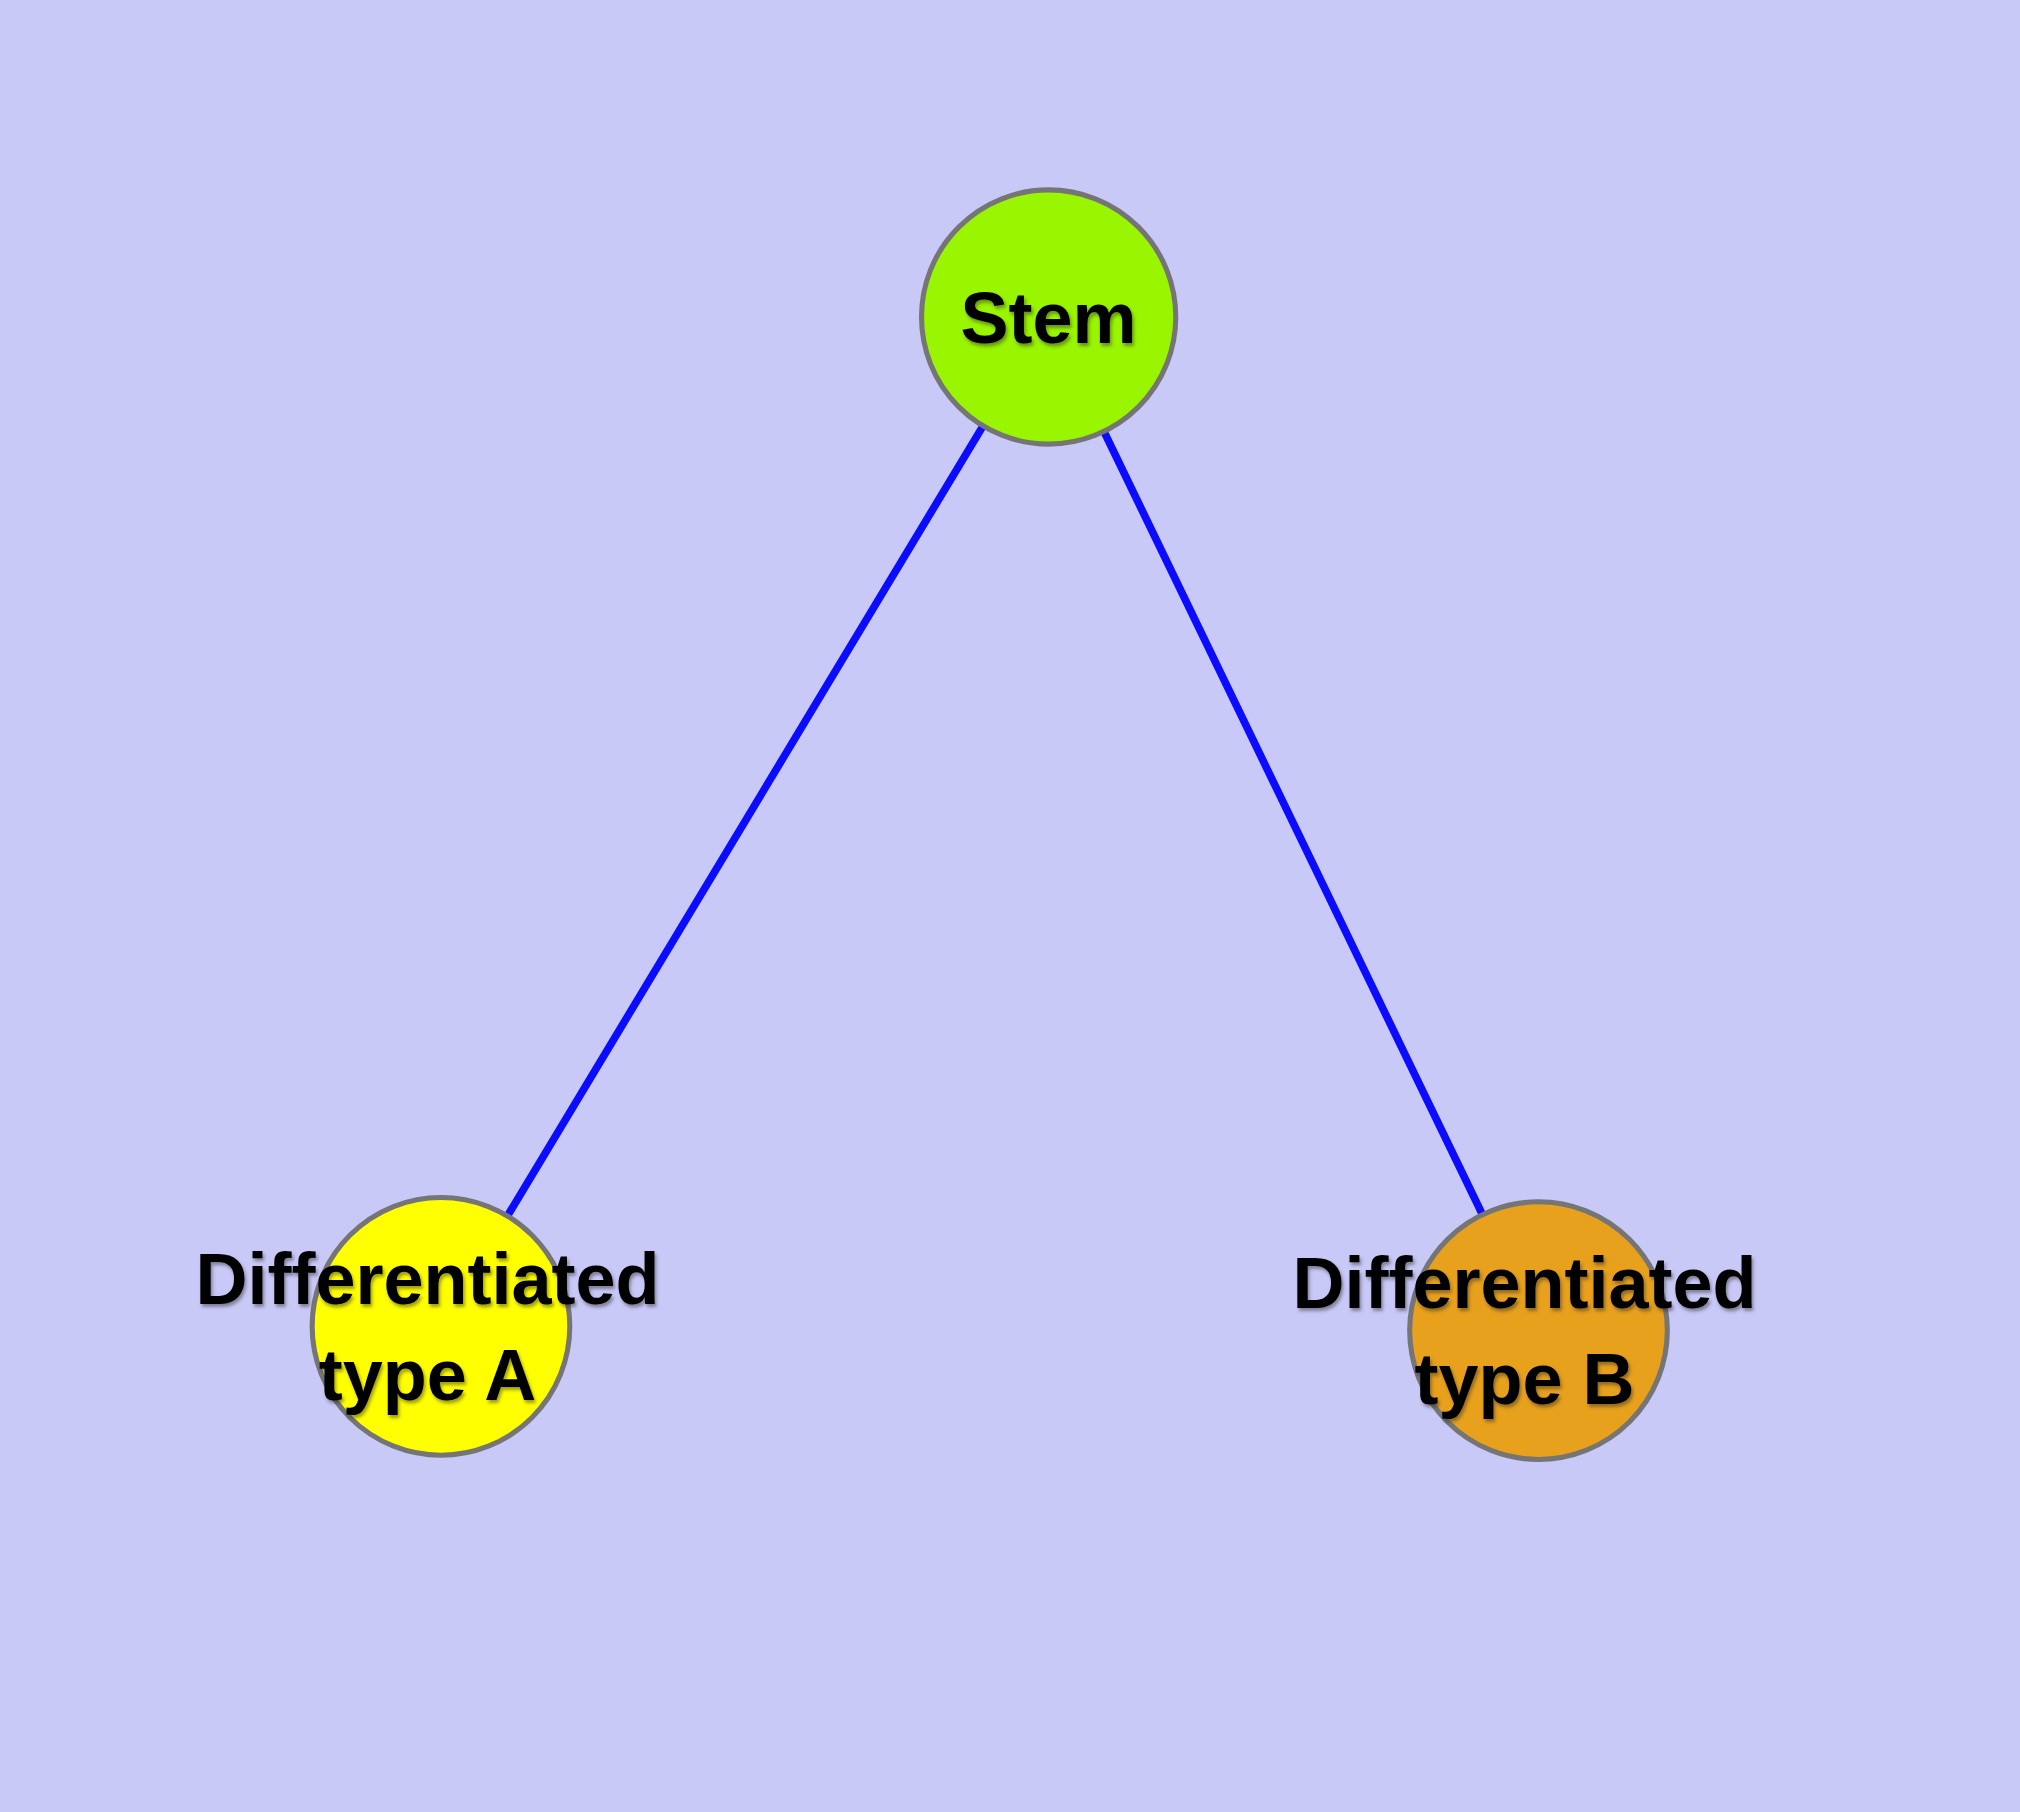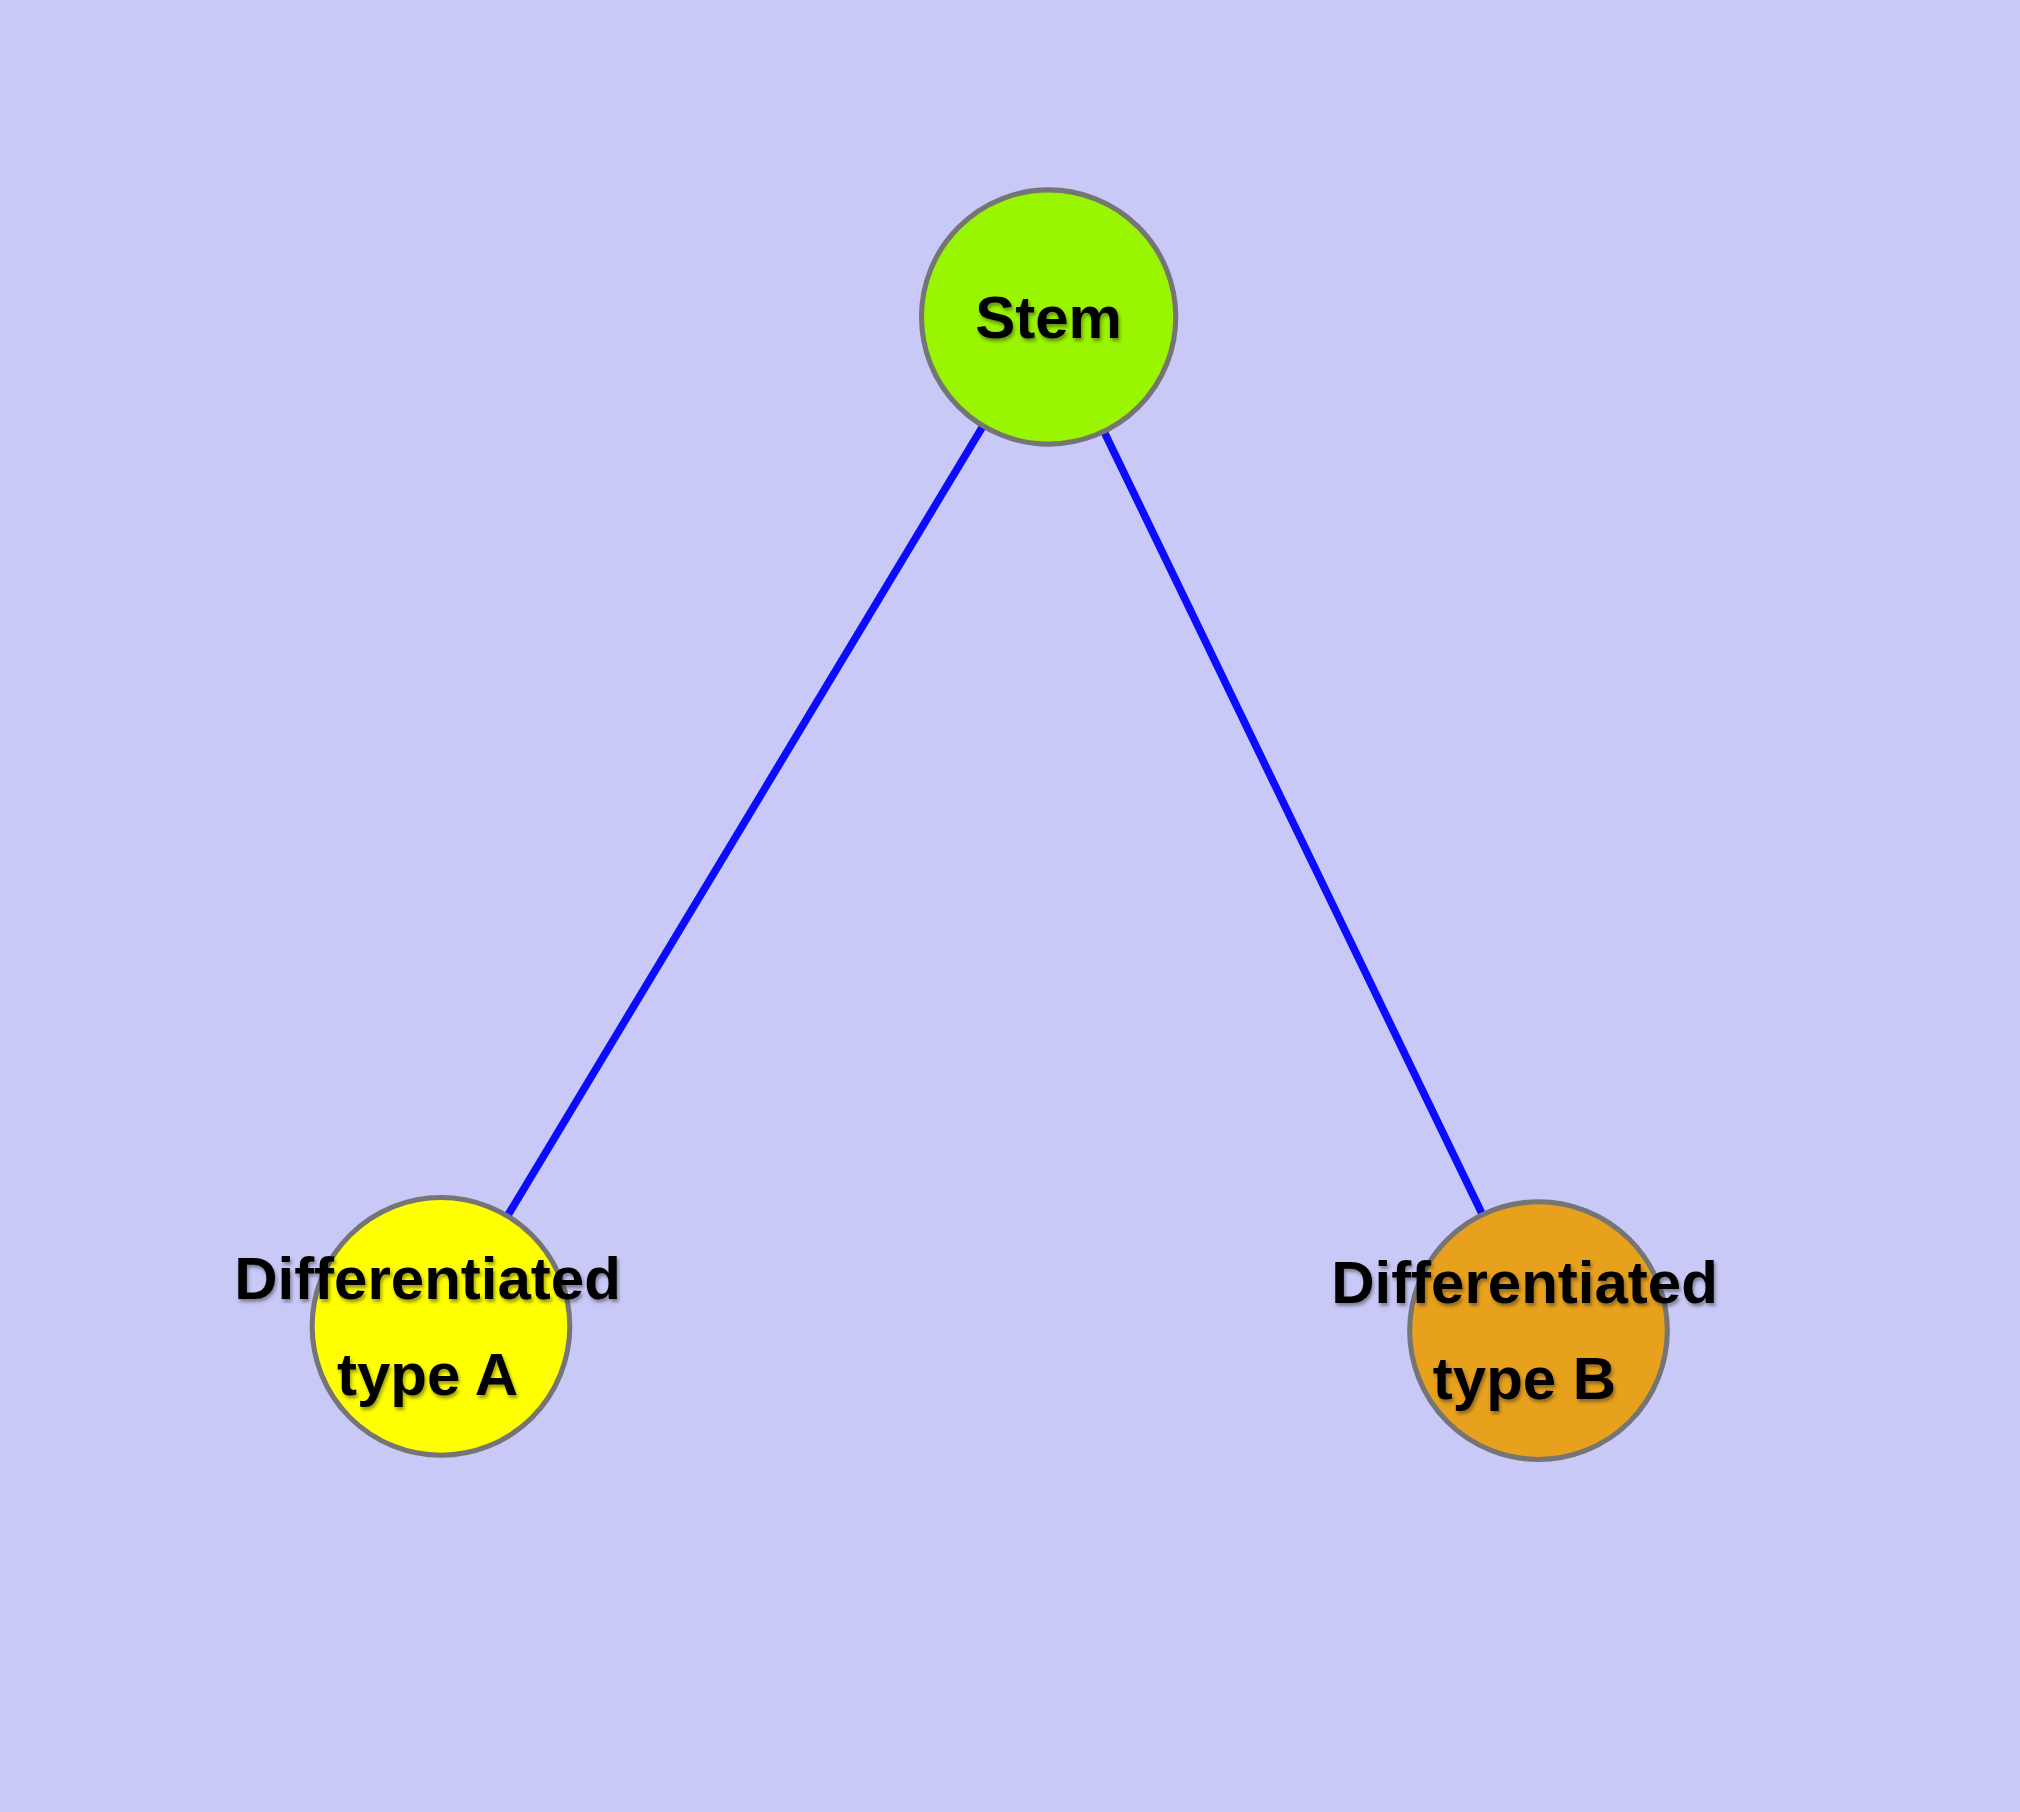--- a/index.html
+++ b/index.html
@@ -26,21 +26,21 @@
     fill: none;
   }
   .node-circle {
     stroke-width: 6px;
   }
   .node-label {
     position: absolute;
     width: 1017px;
     text-align: center;
     font-weight: bold;
-    font-size: 60px;
+    font-size: 72px;
     line-height: 96px;
     letter-spacing: 0px;
     text-shadow: 1.7px 2.5px 3.4px rgba(40, 40, 40, 0.45);
     white-space: nowrap;
   }
   .node-label div {
     display: block;
   }
 </style>
 </head>

